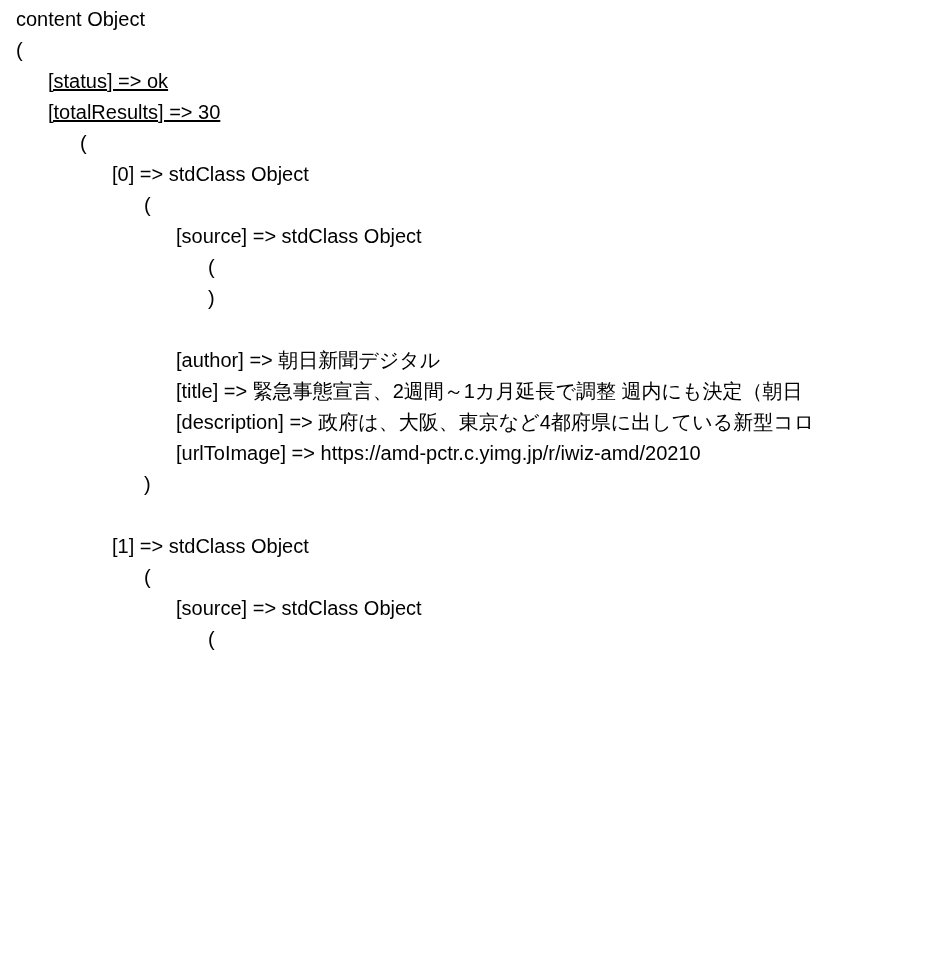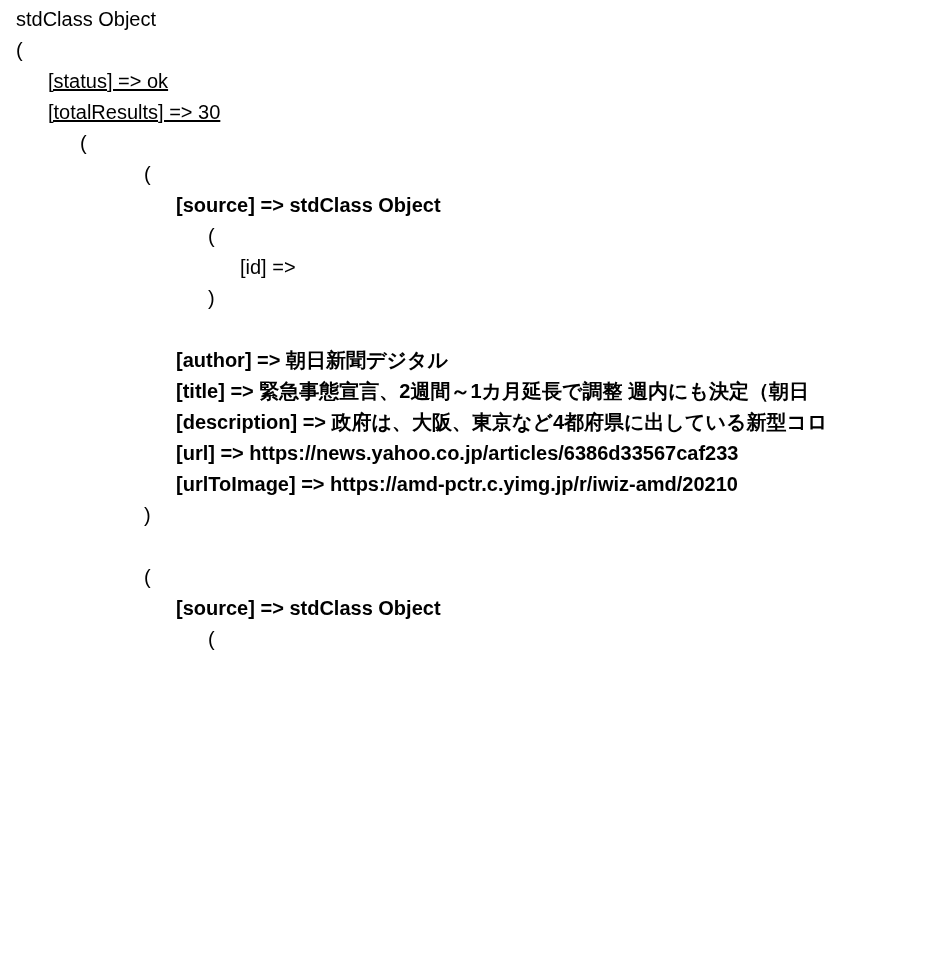--- a/index.html
+++ b/index.html
@@ -18,49 +18,49 @@
     white-space: nowrap;
   }
   .wrap {
     padding-top: 4px;
     padding-left: 16px;
   }
   .i1 { padding-left: 32px; text-decoration: underline; }
   .i2 { padding-left: 64px; }
   .i3 { padding-left: 96px; }
   .i4 { padding-left: 128px; }
-  .i5 { padding-left: 160px; font-weight: bold; }
+  .i5 { padding-left: 160px; }
   .i6 { padding-left: 192px; }
 </style>
 </head>
 <body>
 
 <div class="wrap">
-  <div>stdClass Object</div>
+  <div>content Object</div>
   <div>(</div>
 
   <div class="i1">[status] =&gt; ok</div>
   <div class="i1">[totalResults] =&gt; 30</div>
   <div class="i2">(</div>
 
+  <div class="i3">[0] =&gt; stdClass Object</div>
   <div class="i4">(</div>
 
   <div class="i5">[source] =&gt; stdClass Object</div>
   <div class="i6">(</div>
-  <div class="i6" style="padding-left:224px">[id] =&gt;</div>
   <div class="i6">)</div>
 
   <div>&nbsp;</div>
 
   <div class="i5">[author] =&gt; 朝日新聞デジタル</div>
   <div class="i5">[title] =&gt; 緊急事態宣言、2週間～1カ月延長で調整 週内にも決定（朝日</div>
   <div class="i5">[description] =&gt; 政府は、大阪、東京など4都府県に出している新型コロ</div>
-  <div class="i5">[url] =&gt; https://news.yahoo.co.jp/articles/6386d33567caf233</div>
   <div class="i5">[urlToImage] =&gt; https://amd-pctr.c.yimg.jp/r/iwiz-amd/20210</div>
 
   <div class="i4">)</div>
 
   <div>&nbsp;</div>
 
+  <div class="i3">[1] =&gt; stdClass Object</div>
   <div class="i4">(</div>
   <div class="i5">[source] =&gt; stdClass Object</div>
   <div class="i6">(</div>
 </div>
 
 </body></html>

